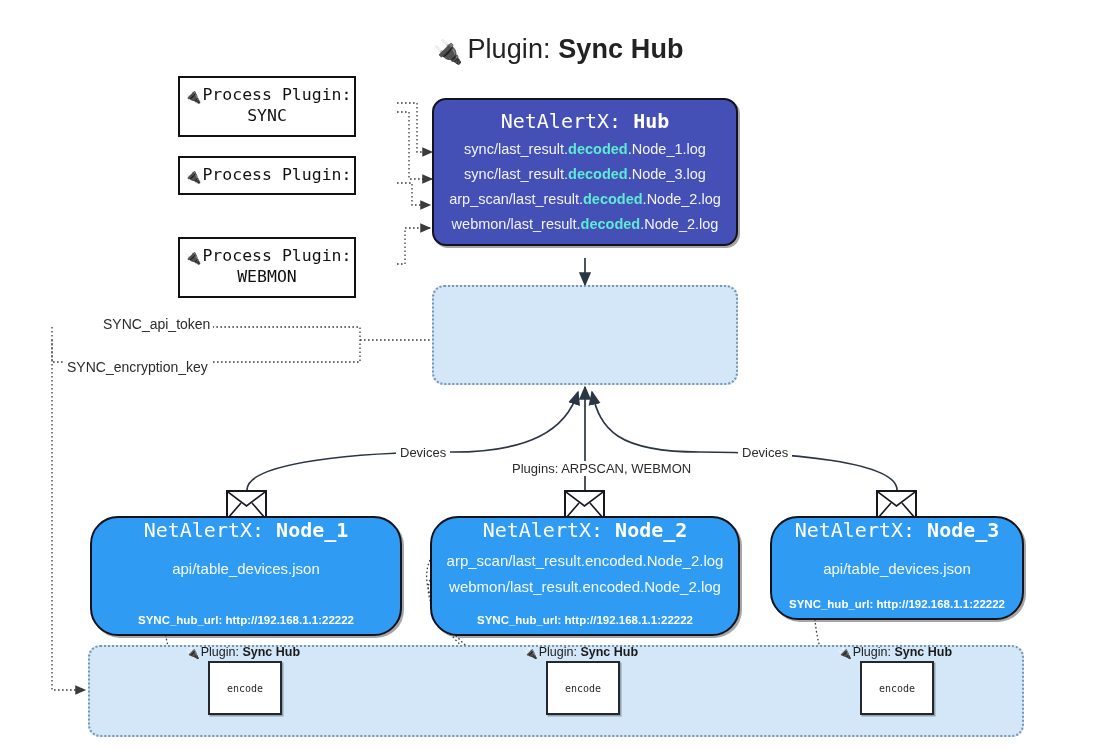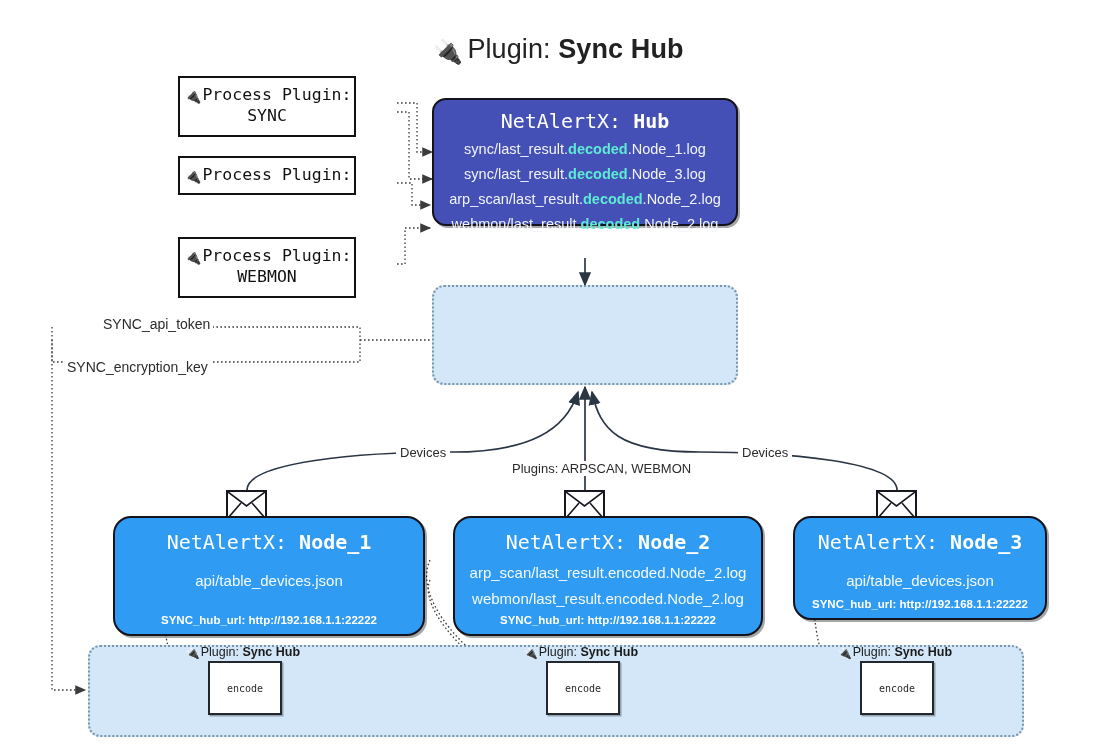--- a/index.html
+++ b/index.html
@@ -62,21 +62,21 @@
 
   
   #hub-url {
     font-size: 11px;
     font-weight: bold;
     color: #2b2b2b;
     white-space: nowrap;
   }
   #hub-box {
     left: 432px; top: 98px;
-    width: 306px; height: 128px;
+    width: 306px; height: 148px;
     box-sizing: border-box;
     background: #4450b5;
     border: 2.5px solid #13131d;
     border-radius: 14px;
     box-shadow: 2px 2px 0 rgba(0,0,0,0.35);
     padding-top: 9px;
   }
   #hub-box .hub-title {
     text-align: center;
     font-family: "DejaVu Sans Mono", monospace;
@@ -134,24 +134,22 @@
     background: #ffffff;
     padding: 0 4px;
     white-space: nowrap;
   }
 
   
   .node-box {
     box-sizing: border-box;
     background: #2f9bf2;
     border: 2.5px solid #13131d;
-    border-radius: 18px;
+    border-radius: 28px;
     box-shadow: 2px 2px 0 rgba(0,0,0,0.35);
-    padding-top: 12px;
-    margin-left: 23px;
   }
   .node-box .node-title {
     text-align: center;
     font-family: "DejaVu Sans Mono", monospace;
     font-size: 20px;
     color: #ffffff;
     white-space: nowrap;
   }
   .node-box .node-title .strong { font-weight: bold; }
   .node-lines {

